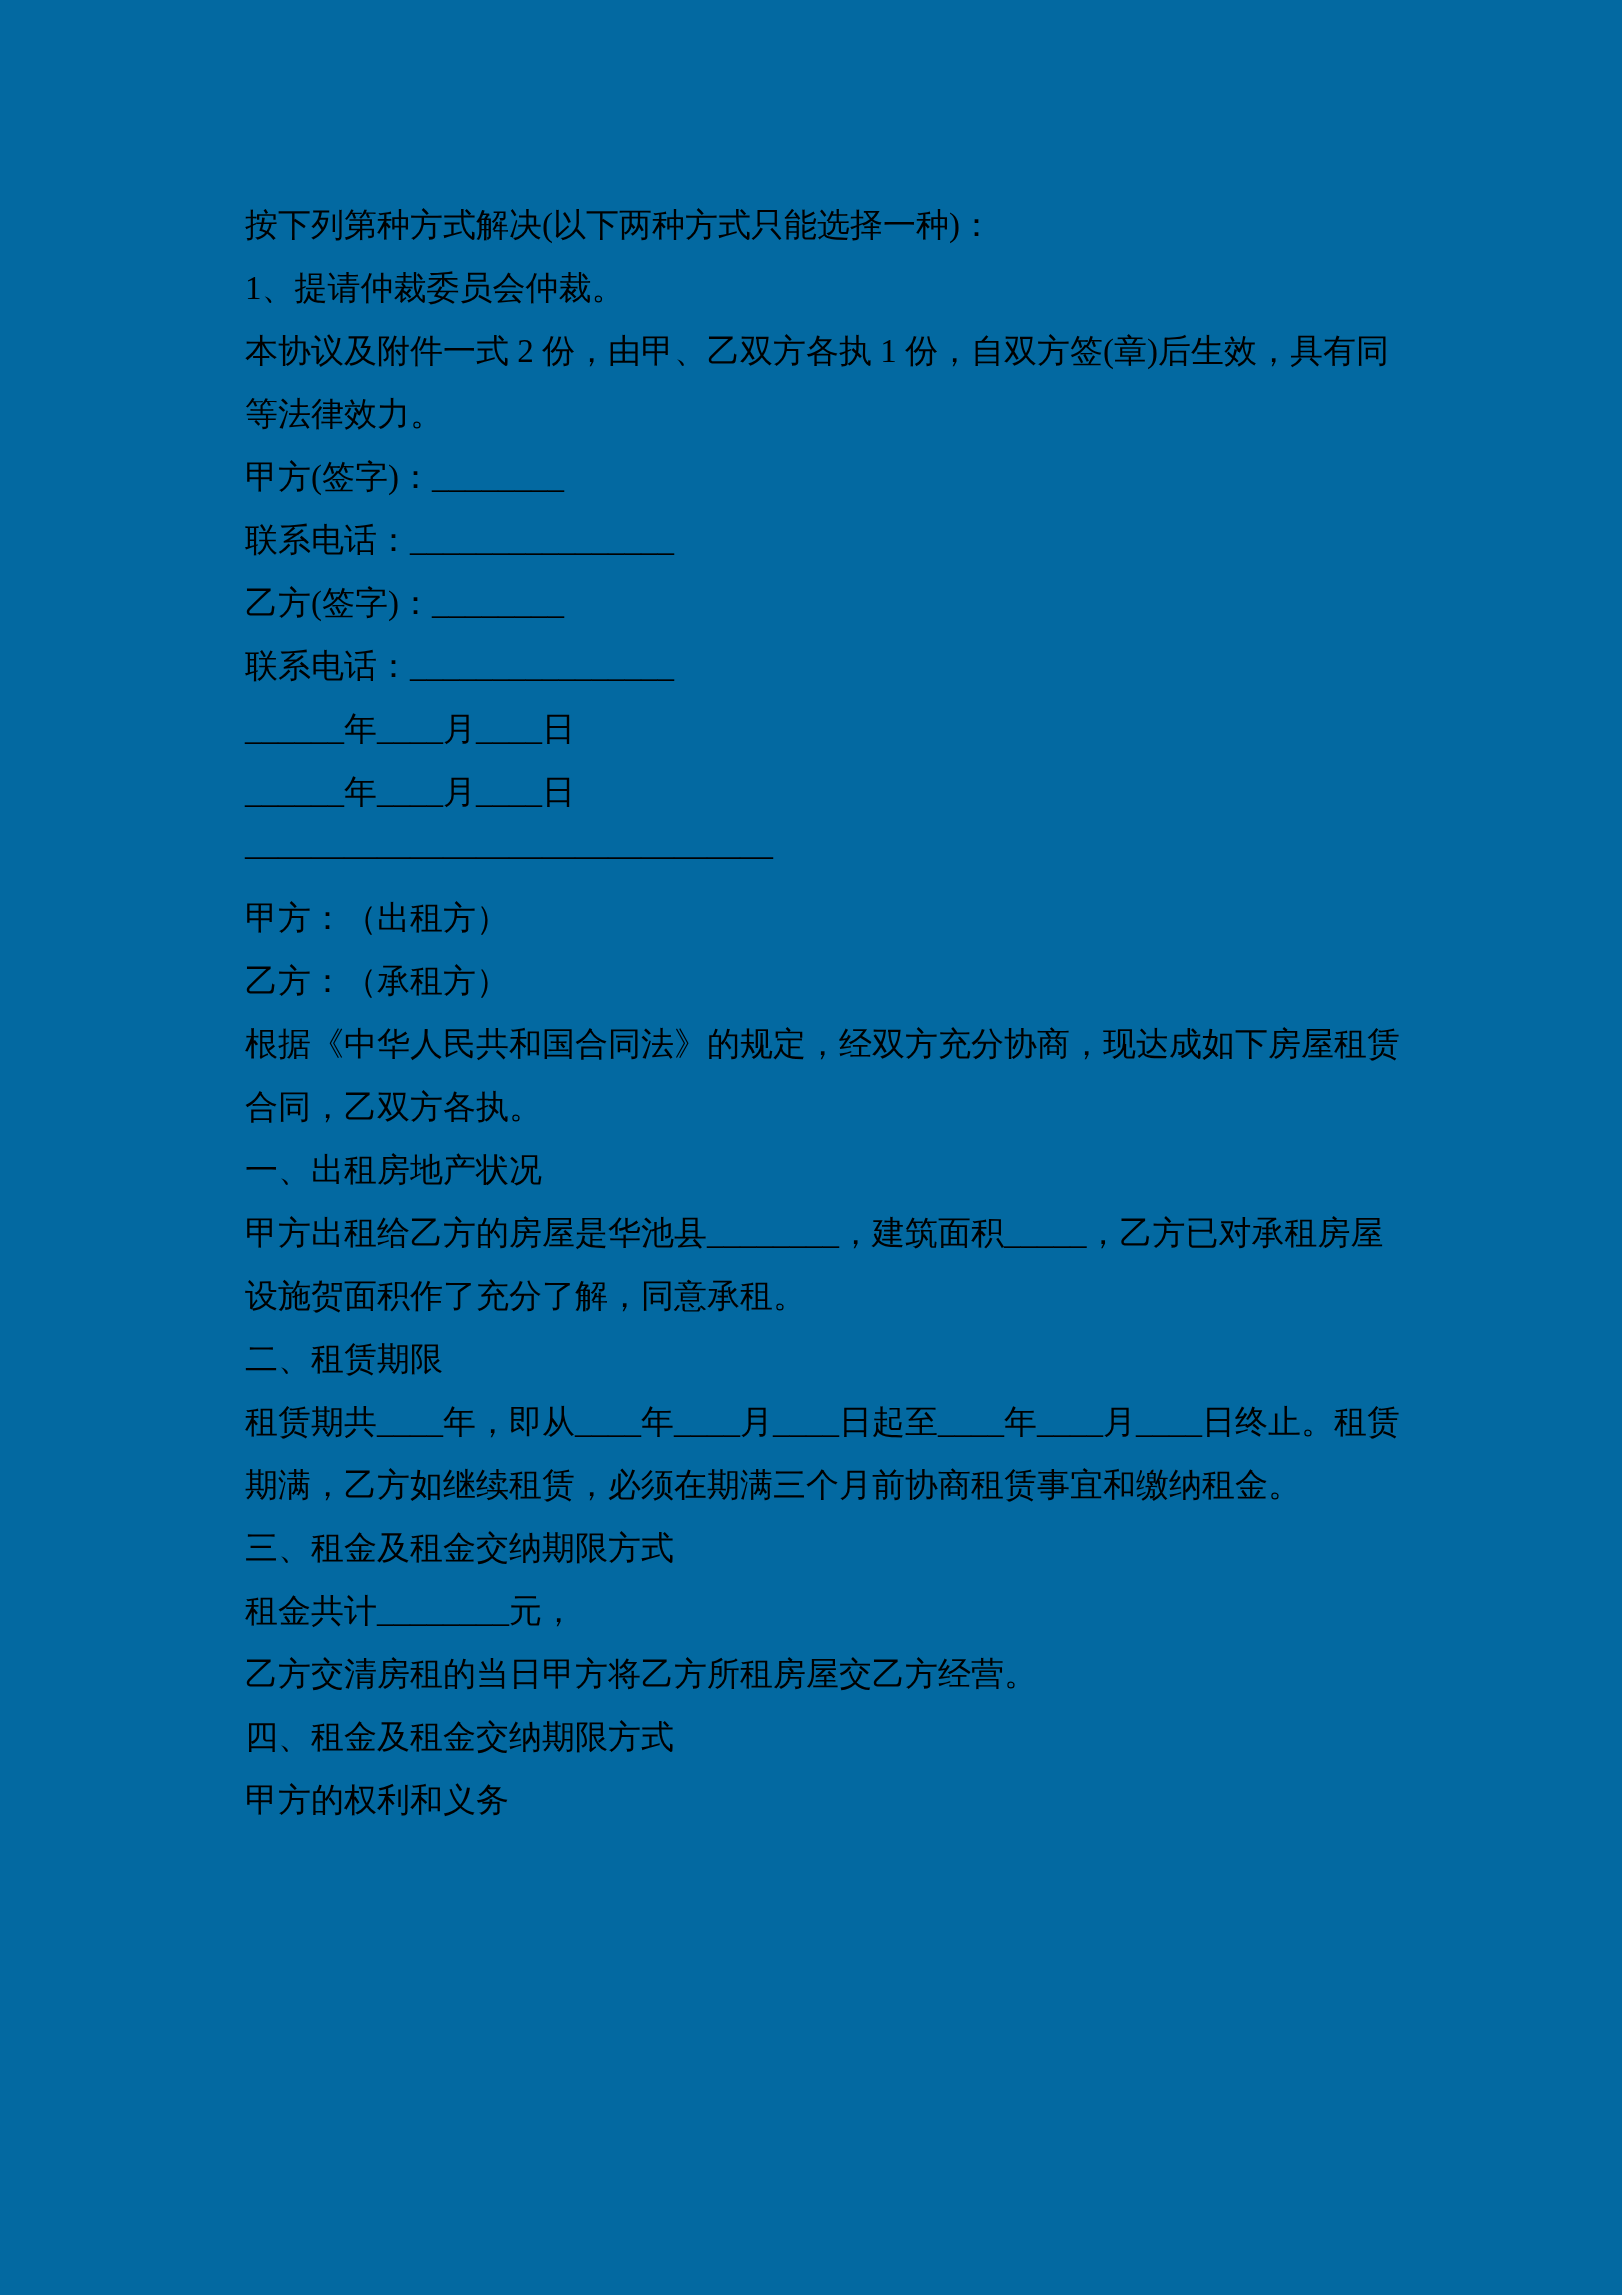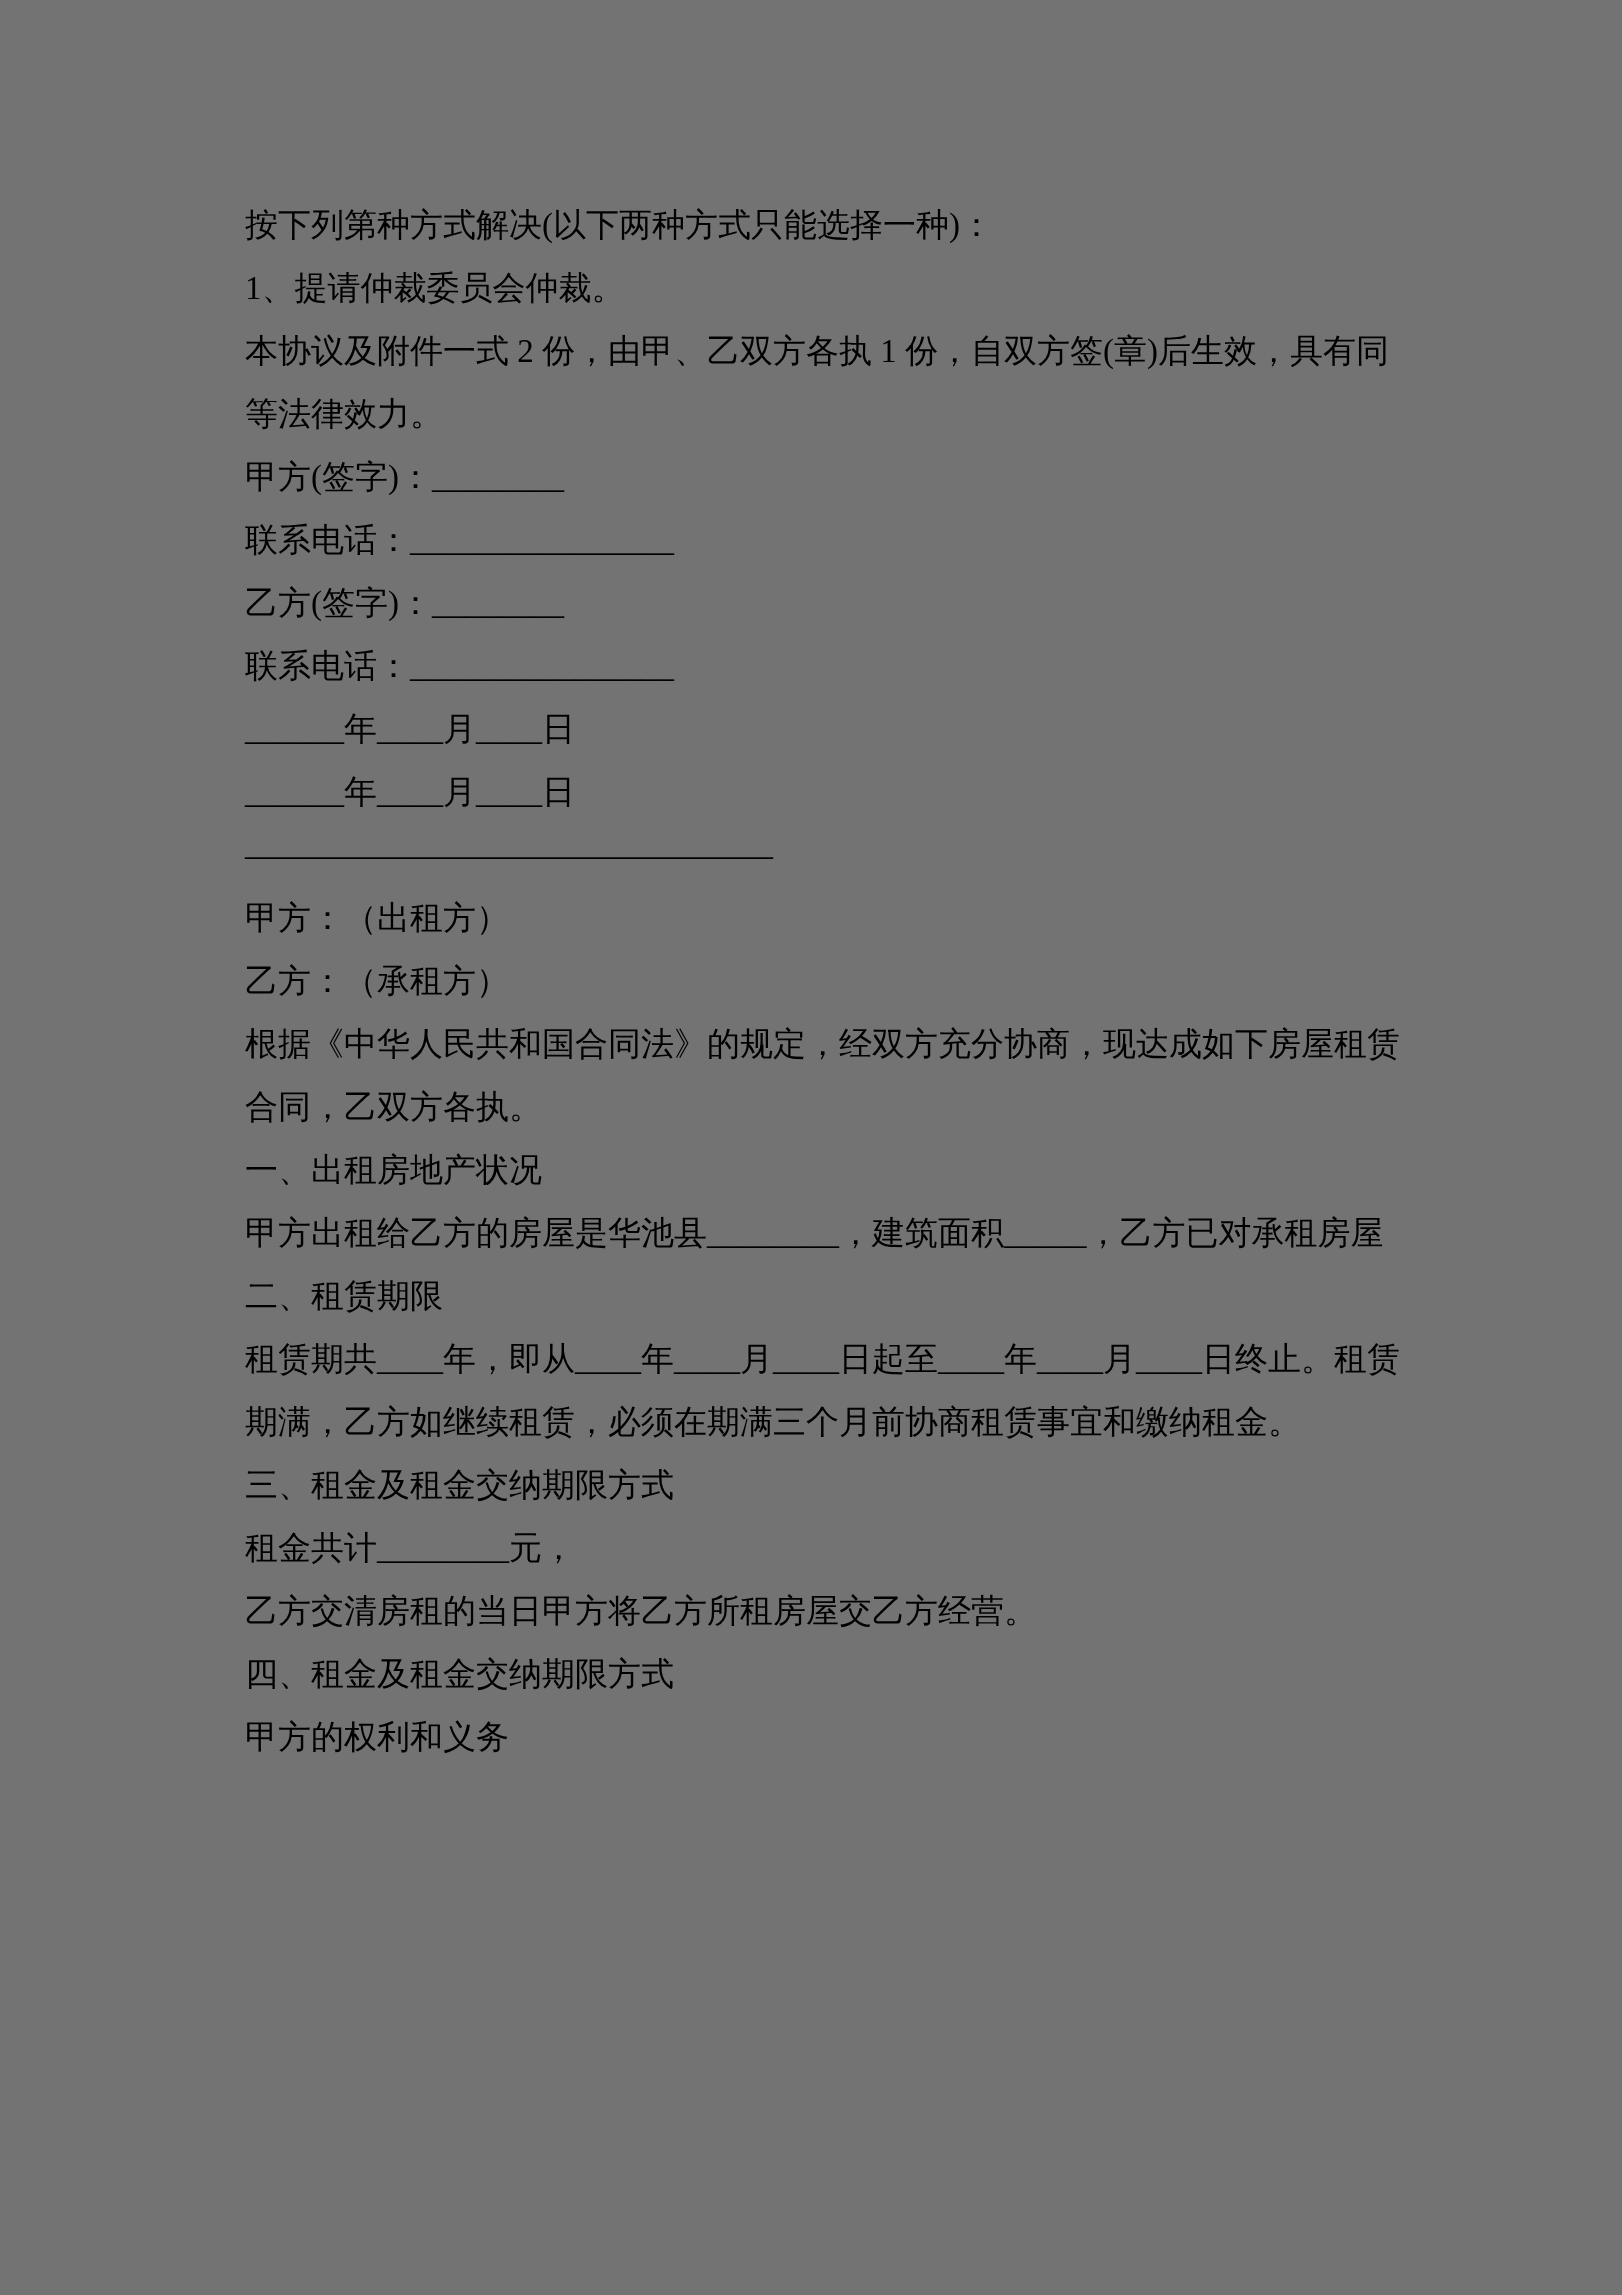--- a/index.html
+++ b/index.html
@@ -12,21 +12,21 @@
     background: #ffffff;
     position: relative;
     font-family: "Liberation Serif", "DejaVu Serif", serif;
   }
   .page {
     position: absolute;
     left: 0;
     top: 0;
     width: 1623px;
     height: 2295px;
-    background: #737373;
+    background: #0369a1;
   }
   .doc {
     position: absolute;
     left: 245px;
     top: 194px;
     width: 1152px;
     color: #000000;
     font-size: 33px;
     line-height: 63px;
   }
@@ -52,20 +52,21 @@
     <div class="doc-line">联系电话：________________</div>
     <div class="doc-line">______年____月____日</div>
     <div class="doc-line">______年____月____日</div>
     <div class="doc-line">————————————————</div>
     <div class="doc-line">甲方：（出租方）</div>
     <div class="doc-line">乙方：（承租方）</div>
     <div class="doc-line">根据《中华人民共和国合同法》的规定，经双方充分协商，现达成如下房屋租赁</div>
     <div class="doc-line">合同，乙双方各执。</div>
     <div class="doc-line">一、出租房地产状况</div>
     <div class="doc-line">甲方出租给乙方的房屋是华池县________，建筑面积_____，乙方已对承租房屋</div>
+    <div class="doc-line">设施贺面积作了充分了解，同意承租。</div>
     <div class="doc-line">二、租赁期限</div>
     <div class="doc-line">租赁期共____年，即从____年____月____日起至____年____月____日终止。租赁</div>
     <div class="doc-line">期满，乙方如继续租赁，必须在期满三个月前协商租赁事宜和缴纳租金。</div>
     <div class="doc-line">三、租金及租金交纳期限方式</div>
     <div class="doc-line">租金共计________元，</div>
     <div class="doc-line">乙方交清房租的当日甲方将乙方所租房屋交乙方经营。</div>
     <div class="doc-line">四、租金及租金交纳期限方式</div>
     <div class="doc-line">甲方的权利和义务</div>
   </div>
 </div>

